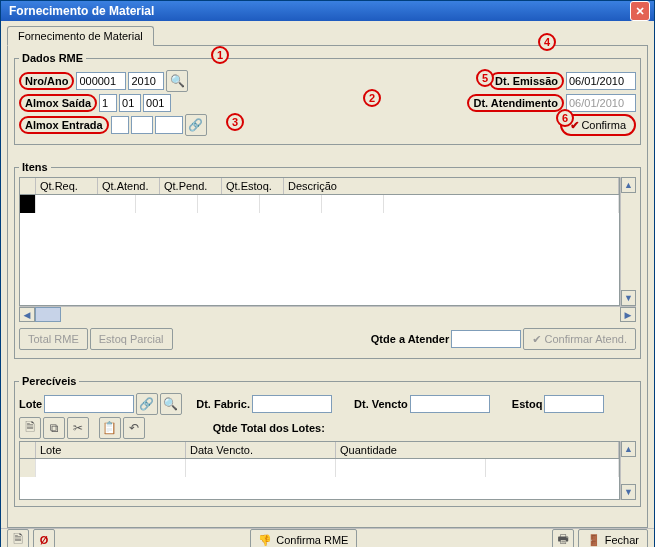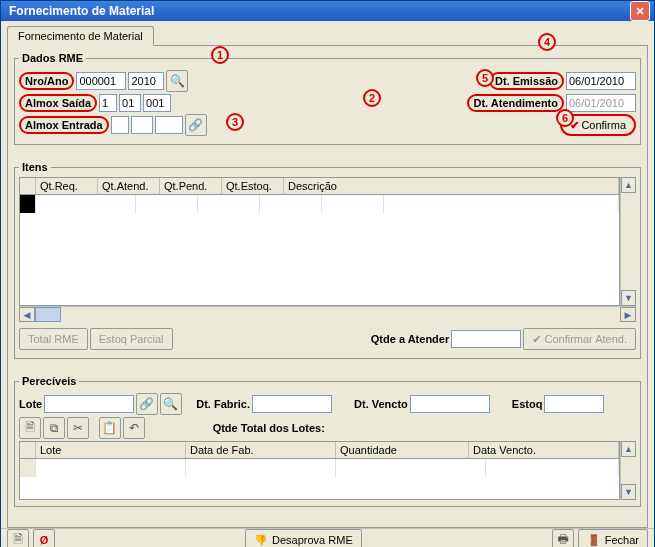--- a/index.html
+++ b/index.html
@@ -209,23 +209,22 @@
             </button>
           <span style="flex:1; text-align:center;" class="lbl">Qtde Total dos Lotes:</span>
           <span style="flex:1"></span>
         </div>
 
         <div style="display:flex;">
           <div class="grid" style="flex:1;">
             <div class="hd">
               <div class="c" style="width:16px"></div>
               <div class="c" style="width:150px">Lote</div>
-              <div class="c" style="width:150px">Data de Fab.</div>
+              <div class="c" style="width:150px">Data Vencto.</div>
               <div class="c" style="flex:1">Quantidade</div>
-              <div class="c" style="width:150px">Data Vencto.</div>
             </div>
             <div class="body" style="height:40px">
               <div class="r">
                 <div class="c" style="width:16px;background:#ece9d8"></div>
                 <div class="c" style="width:150px"></div>
                   <div class="c" style="width:150px"></div>
                   <div class="c" style="width:150px"></div>
                   <div class="c" style="flex:1"></div>
               </div>
             </div>
@@ -244,21 +243,21 @@
   <div class="bottombar">
     <button class="btn btn-sm">
         <span class="icon-glyph">🗎</span>
       </button>
     <button class="btn btn-sm">
         <span style="color:#c00000;font-weight:bold">Ø</span>
       </button>
     <span class="spacer"></span>
     <button class="btn">
         <span style="color:#c00000;margin-right:4px">👎</span>
-        <span>Desaprova RME</span>
+        <span>Confirma RME</span>
       </button>
     <span class="spacer"></span>
     <button class="btn btn-sm">
         <span class="icon-glyph">🖶</span>
       </button>
     <button class="btn">
         <span style="margin-right:4px">🚪</span>
         <span>Fechar</span>
       </button>
   </div>

